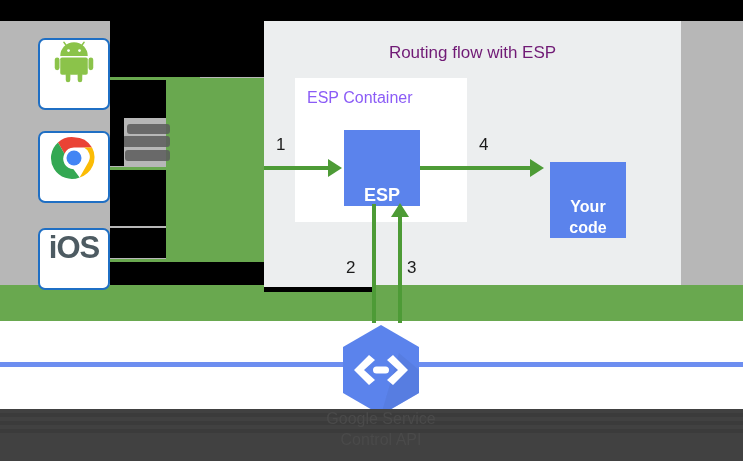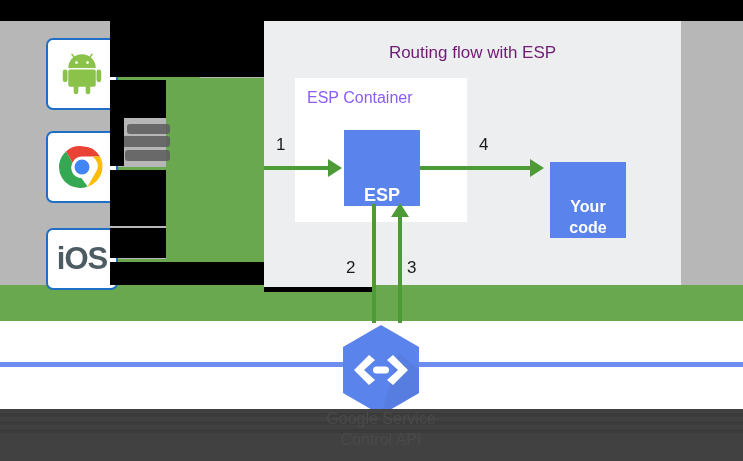--- a/index.html
+++ b/index.html
@@ -49,23 +49,22 @@
   .redact { position: absolute; background: #000000; }
 
   
   .devcard {
     position: absolute;
     background: #ffffff;
     border: 2px solid #1f6fc4;
     border-radius: 7px;
     box-sizing: border-box;
     display: flex;
-    align-items: center;
+    align-items: flex-start;
     justify-content: center;
-    margin-left: 8px;
   }
   .ios-label {
     font-family: "Liberation Sans", sans-serif;
     font-weight: bold;
     font-size: 31px;
     color: #4d5b62;
     letter-spacing: -1px;
   }
   .devwire {
     position: absolute; height: 3px; background: #69a84f;

